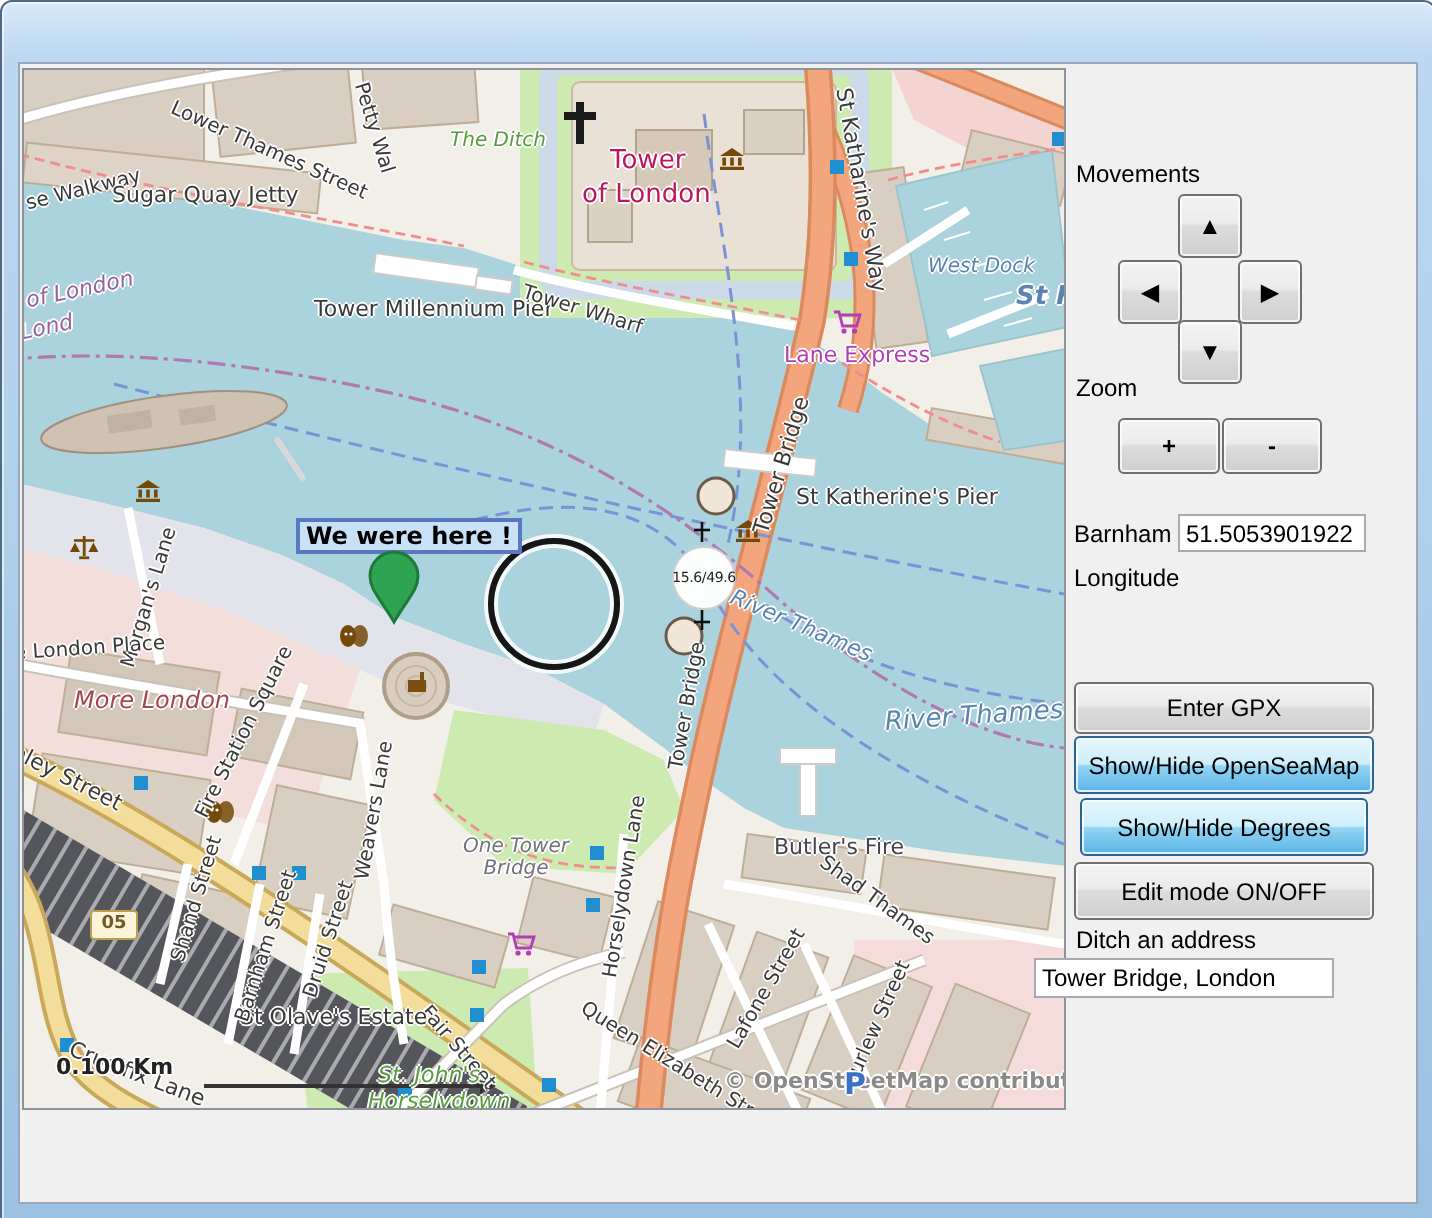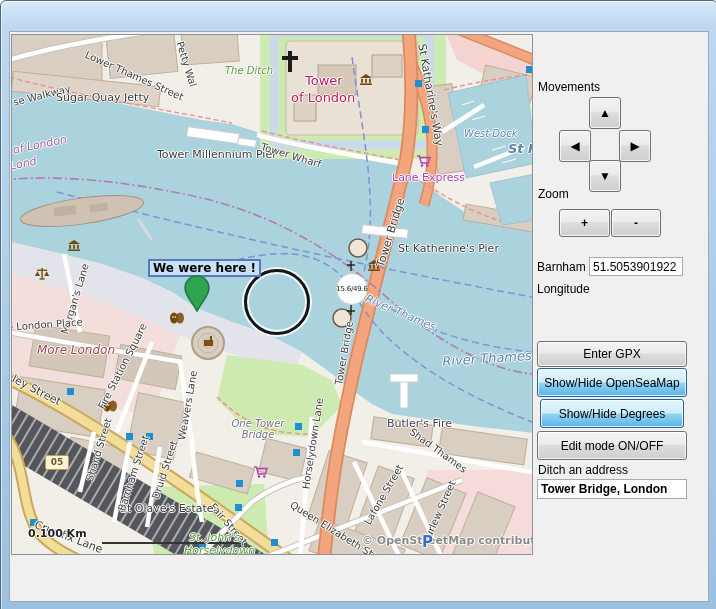--- a/index.html
+++ b/index.html
@@ -342,14 +342,14 @@
   <span class="plabel" style="left:536px;top:259px">Barnham</span>
   <input class="tinput" style="left: 588px; top: 256px; width: 86px;" value="51.5053901922">
   <span class="plabel" style="left:536px;top:281px">Longitude</span>
 
   <div class="btn" style="left:536px;top:340px;width:148px;height:24px">Enter GPX</div>
   <div class="btn btn-blue" style="left:536px;top:367px;width:148px;height:27px">Show/Hide OpenSeaMap</div>
   <div class="btn btn-blue" style="left:539px;top:398px;width:142px;height:27px">Show/Hide Degrees</div>
   <div class="btn" style="left:536px;top:430px;width:148px;height:27px">Edit mode ON/OFF</div>
 
   <span class="plabel" style="left:537px;top:462px">Ditch an address</span>
-  <input class="tinput" style="left: 536px; top: 478px; width: 142px; height: 16px; font-weight: bold;" value="Tower Bridge, London">
+  <input class="tinput" style="left: 516px; top: 478px; width: 142px; height: 16px;" value="Tower Bridge, London">
 </div>
 
 </body></html>

